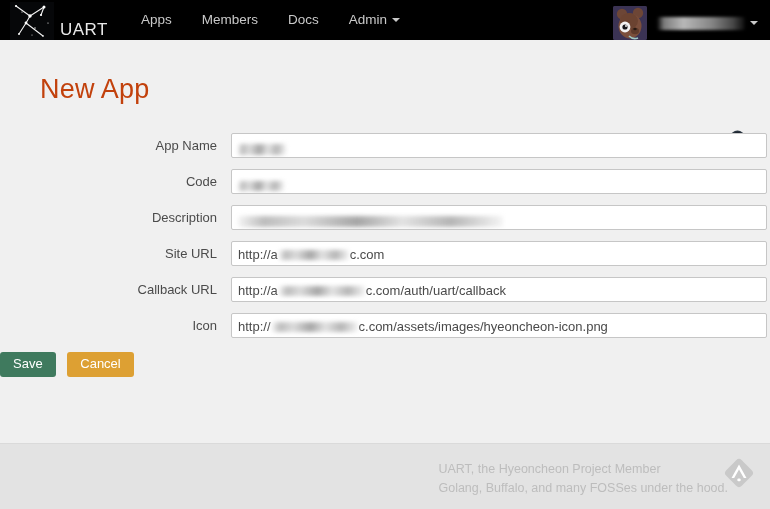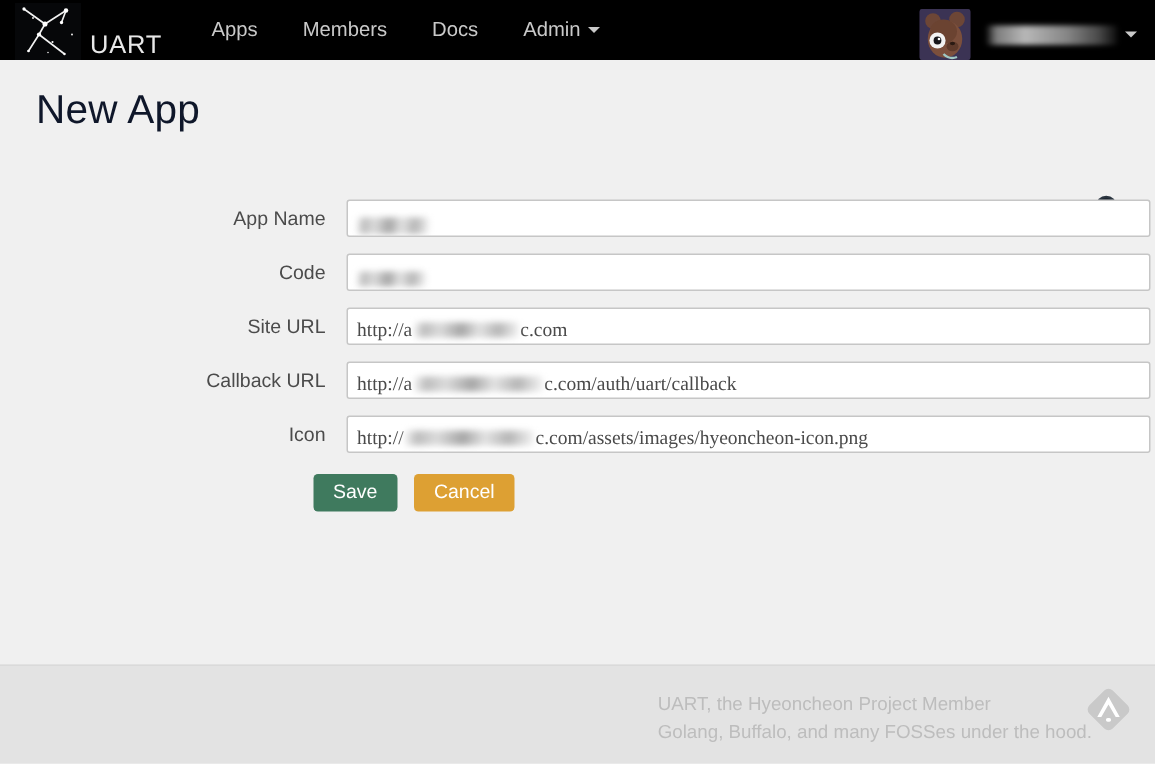--- a/index.html
+++ b/index.html
@@ -87,25 +87,25 @@
   .user-menu { display: flex; align-items: center; cursor: pointer; }
 
   
   .content {
     position: absolute;
     top: 40px; left: 0;
     width: 770px; height: 403px;
     background: #f0f0f0;
   }
   .page-title {
-    margin: 0;
+    margin: 16px;
     padding: 18px 0 0 24px;
     font-size: 27px;
     font-weight: normal;
-    color: #0f172a;
+    color: #c2410c;
     letter-spacing: .2px;
   }
   .help-row {
     position: absolute;
     top: 90px; right: 22px;
     width: 18px; height: 18px;
   }
   .help-icon {
     width: 15px; height: 15px;
     display: block;
@@ -133,21 +133,21 @@
     flex: 0 0 auto;
     white-space: nowrap;
   }
   .form-control {
     width: 536px;
     height: 25px;
     background: #fff;
     border: 1px solid #c6c6c6;
     border-radius: 2px;
     padding: 0 6px;
-    font-family: Liberation Serif, serif;
+    font-family: Liberation Sans, sans-serif;
     font-size: 13px;
     color: #4a4a4a;
     line-height: 23px;
     position: relative;
     overflow: hidden;
     white-space: nowrap;
     flex: 0 0 auto;
   }
 
   
@@ -167,21 +167,21 @@
   }
   .redact-name  { width: 48px; height: 11px; margin-top: 6px; }
   .redact-code  { width: 46px; height: 10px; margin-top: 6px; }
   .redact-desc  { width: 265px; height: 11px; margin-top: 6px; }
   .redact-inline{ width: 70px; height: 10px; margin: 0 1px -1px 1px; }
   .redact-inline-w { width: 86px; }
 
   .url-text { display: inline-block; vertical-align: middle; line-height: 23px; }
 
   
-  .btn-row { padding-left: 209px; margin-top: 14px; }
+  .btn-row { margin-top: 14px; }
   .btn {
     display: inline-block;
     border: none;
     border-radius: 3px;
     color: #ffffff;
     font-family: "Liberation Sans", sans-serif;
     font-size: 13px;
     padding: 5px 13px 6px 13px;
     cursor: pointer;
     line-height: 14px;
@@ -295,20 +295,26 @@
       </div>
     </div>
 
     <div class="form-row">
       <label class="form-label">Code</label>
       <div class="form-control">
         <span class="redact redact-code"></span>
       </div>
     </div>
 
+    <div class="form-row">
+      <label class="form-label">Description</label>
+      <div class="form-control">
+        <span class="redact redact-desc"></span>
+      </div>
+    </div>
 
     <div class="form-row">
       <label class="form-label">Site URL</label>
       <div class="form-control">
         <span class="url-text">http://a</span><span class="redact redact-inline"></span><span class="url-text">c.com</span>
       </div>
     </div>
 
     <div class="form-row">
       <label class="form-label">Callback URL</label>

